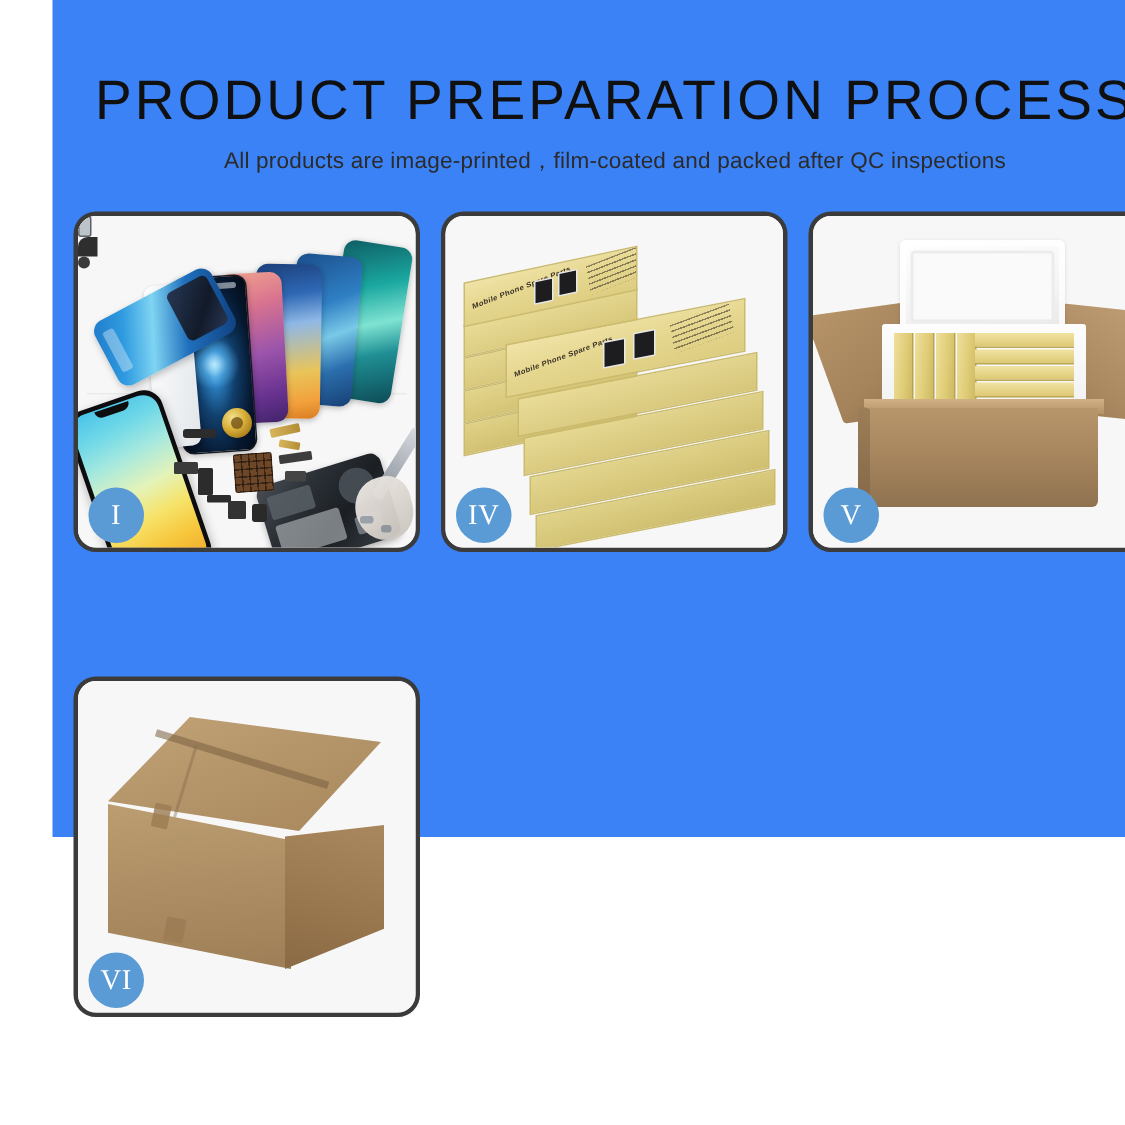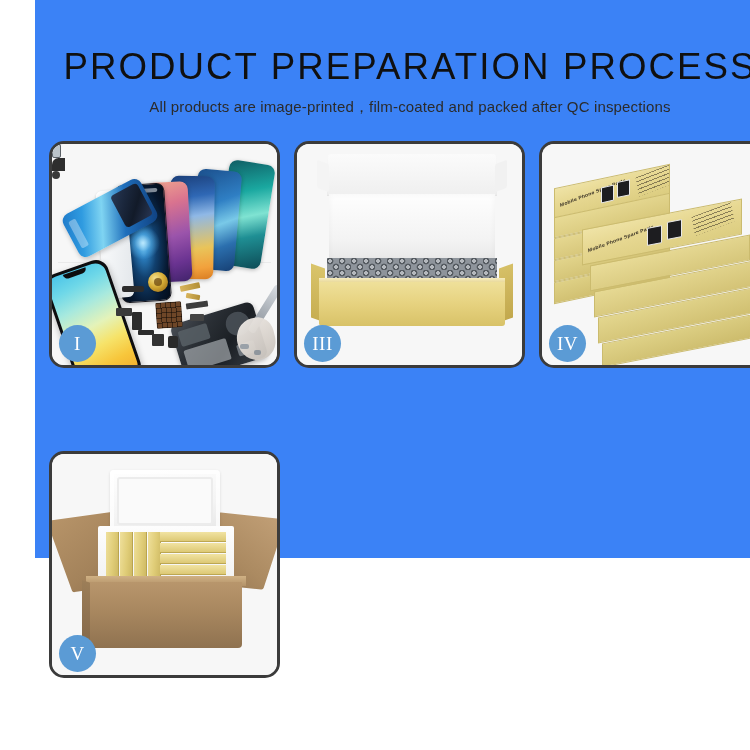--- a/index.html
+++ b/index.html
@@ -566,34 +566,20 @@
           <div class="pt10"></div>
           <div class="pt11"></div>
           <div class="pt12"></div>
           <div class="pt13"></div>
         </div>
       </div>
       <div class="badge">I</div>
     </div>
 
 
-    <div class="panel p3">
-      <div class="panel-inner">
-        <div class="box3">
-          <div class="lid"></div>
-          <div class="foam"></div>
-          <div class="bubblefill"></div>
-          <div class="flapL"></div>
-          <div class="flapR"></div>
-          <div class="rim"></div>
-          <div class="front"></div>
-        </div>
-      </div>
-      <div class="badge">III</div>
-    </div>
 
     <div class="panel p4">
       <div class="panel-inner">
         <div class="stack">
           <div class="sbox sb-back5"></div>
           <div class="sbox sb-back4"></div>
           <div class="sbox sb-back3"></div>
           <div class="sbox sb-back2"></div>
           <div class="sbox sb-back1">
             <div class="lidart">
@@ -639,15 +625,29 @@
             <div class="yrow" style="top:33px;"></div>
           </div>
           <div class="bodytop"></div>
           <div class="sideL"></div>
           <div class="body"></div>
         </div>
       </div>
       <div class="badge">V</div>
     </div>
 
+    <div class="panel p6">
+      <div class="panel-inner">
+        <div class="carton6">
+          <div class="top"></div>
+          <div class="topseam"></div>
+          <div class="crease"></div>
+          <div class="front"></div>
+          <div class="side"></div>
+          <div class="tape tape1"></div>
+          <div class="tape tape2"></div>
+        </div>
+      </div>
+      <div class="badge">VI</div>
+    </div>
 
   </div>
 </div>
 
 </body></html>

